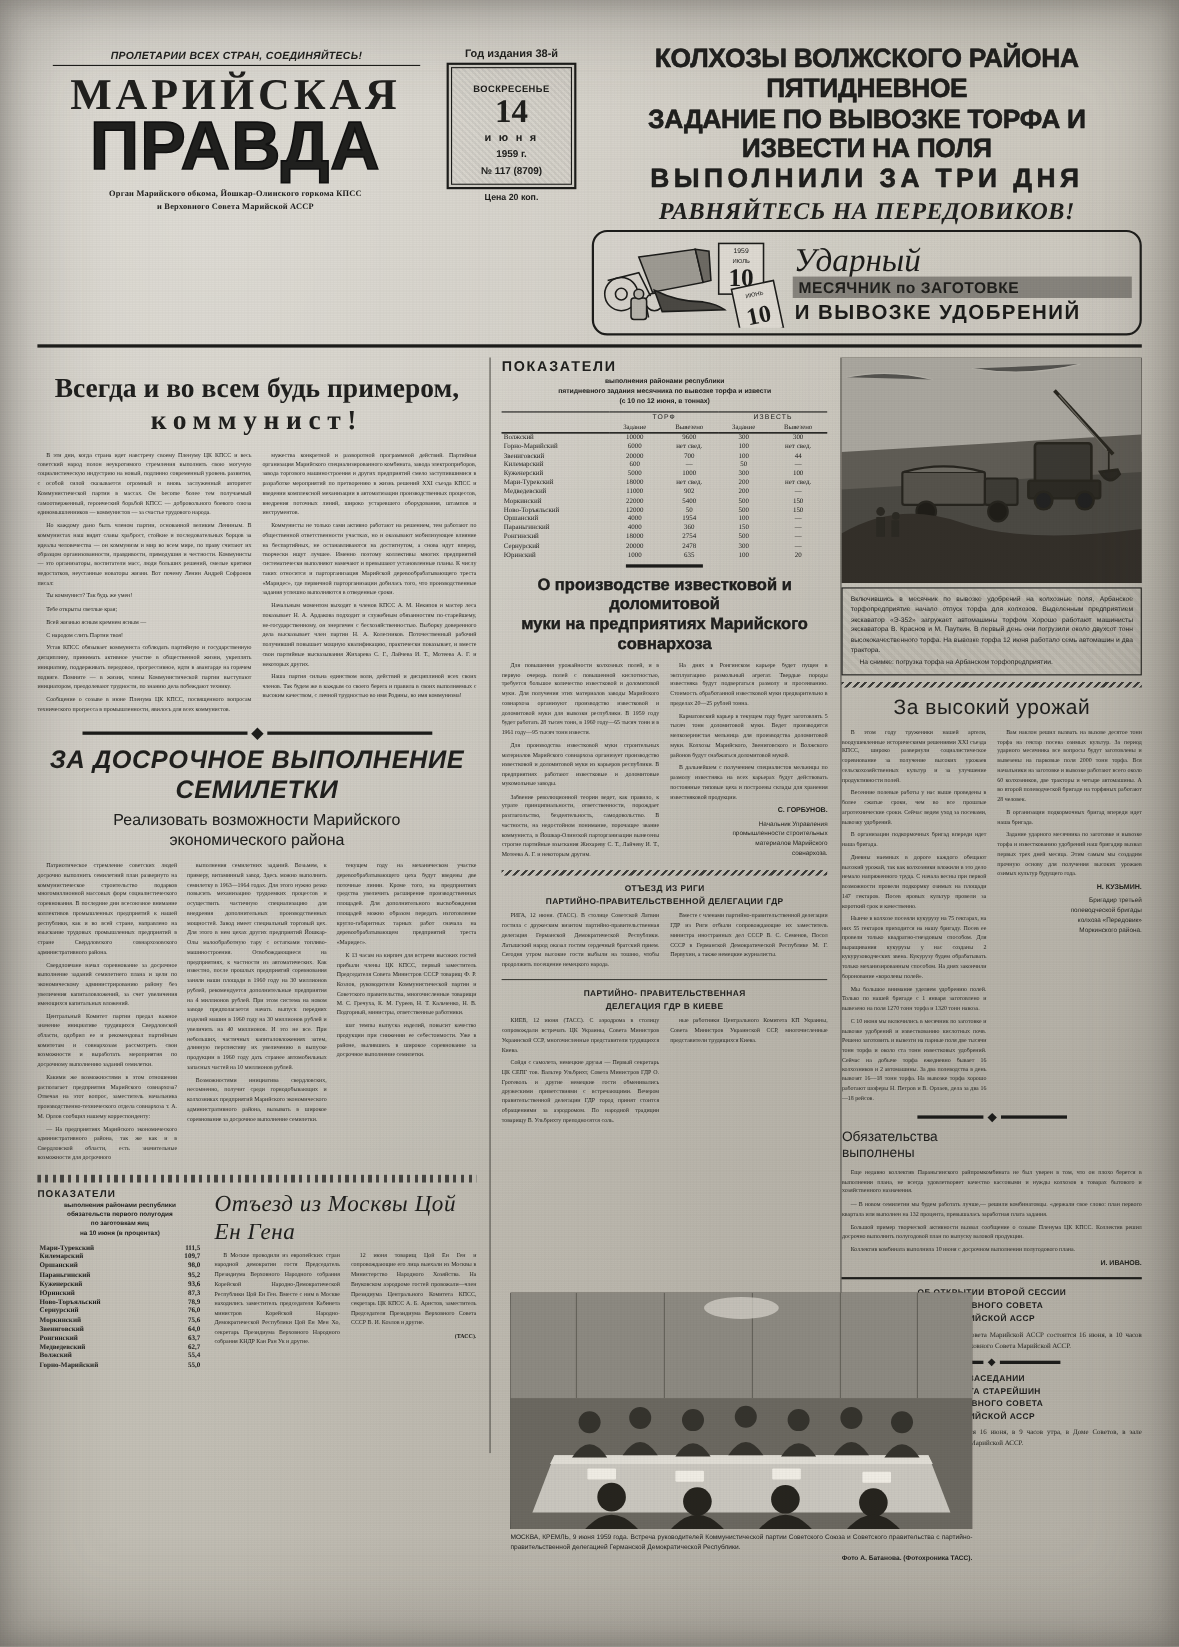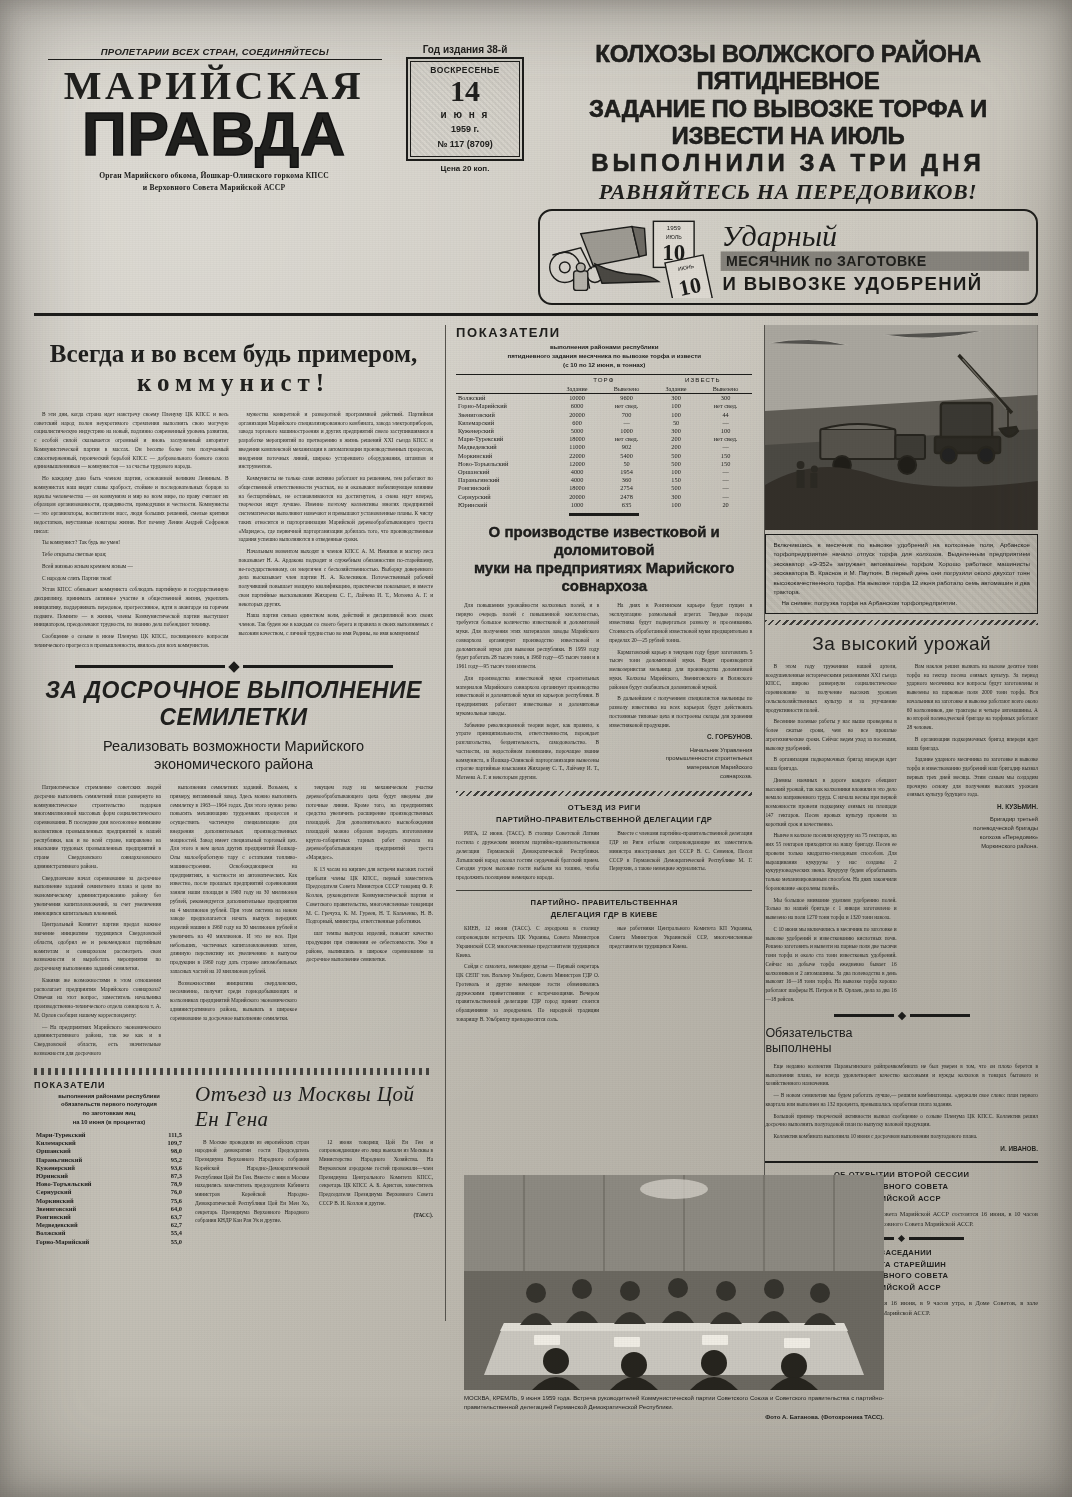--- a/index.html
+++ b/index.html
@@ -34,21 +34,21 @@
   .title1{font-family:"Liberation Serif",serif;font-weight:700;font-size:40px;
     letter-spacing:3.5px;text-align:center;line-height:1;margin-top:6px;}
   .title2{font-family:"Liberation Sans",sans-serif;font-weight:700;font-size:62px;
     letter-spacing:1px;text-align:center;line-height:.94;margin-top:-1px;
     -webkit-text-stroke:1.5px #111;}
   .organ{font-family:Liberation Serif, serif;font-weight:700;font-size:7.6px;
     text-align:center;line-height:1.5;margin-top:7px;letter-spacing:.2px;}
 
   .mh-box{width:110px;margin-left:16px;text-align:center;}
   .year{font-family:"Liberation Sans",sans-serif;font-weight:700;font-size:10px;margin-top:4px;}
-  .datebox{margin-top:6px;border:1px solid #1c1c1a;padding:3px 2px 7px;
+  .datebox{margin-top:6px;border:1px solid #1c1c1a;padding:14px 2px 7px;
     box-shadow:0 0 0 2px #cfccc4, 0 0 0 4px #1c1c1a;
     background:repeating-linear-gradient(45deg,rgba(0,0,0,.05) 0 2px,transparent 2px 4px);}
   .dow{font-family:"Liberation Sans",sans-serif;font-weight:700;font-size:8.5px;letter-spacing:.4px;}
   .dnum{font-family:"Liberation Serif",serif;font-weight:700;font-size:30px;line-height:1.05;}
   .dmon{font-family:"Liberation Sans",sans-serif;font-weight:700;font-size:10px;letter-spacing:2px;margin-top:2px;}
   .dyear{font-family:"Liberation Sans",sans-serif;font-weight:700;font-size:9px;margin-top:4px;}
   .dnumber{font-family:"Liberation Sans",sans-serif;font-weight:700;font-size:9px;margin-top:5px;}
   .price{font-family:"Liberation Sans",sans-serif;font-weight:700;font-size:8px;margin-top:7px;}
 
   .mh-right{flex:1;margin-left:18px;text-align:center;}
@@ -170,21 +170,21 @@
         <div class="dmon">и ю н я</div>
         <div class="dyear">1959 г.</div>
         <div class="dnumber">№ 117 (8709)</div>
       </div>
       <div class="price">Цена 20 коп.</div>
     </div>
 
     <div class="mh-right">
       <div class="bighead">
         <div>КОЛХОЗЫ ВОЛЖСКОГО РАЙОНА ПЯТИДНЕВНОЕ</div>
-        <div>ЗАДАНИЕ ПО ВЫВОЗКЕ ТОРФА И ИЗВЕСТИ НА ИЮЛЬ</div>
+        <div>ЗАДАНИЕ ПО ВЫВОЗКЕ ТОРФА И ИЗВЕСТИ НА ПОЛЯ</div>
         <div class="l3">ВЫПОЛНИЛИ ЗА ТРИ ДНЯ</div>
       </div>
       <div class="subhead">РАВНЯЙТЕСЬ НА ПЕРЕДОВИКОВ!</div>
 
       <div class="banner">
         <svg viewBox="0 0 560 92" preserveAspectRatio="none">
 
           <g stroke="#1c1c1a" stroke-width="1.6" fill="none">
             <circle cx="28" cy="58" r="17"></circle>
                 <circle cx="28" cy="58" r="6"></circle>

